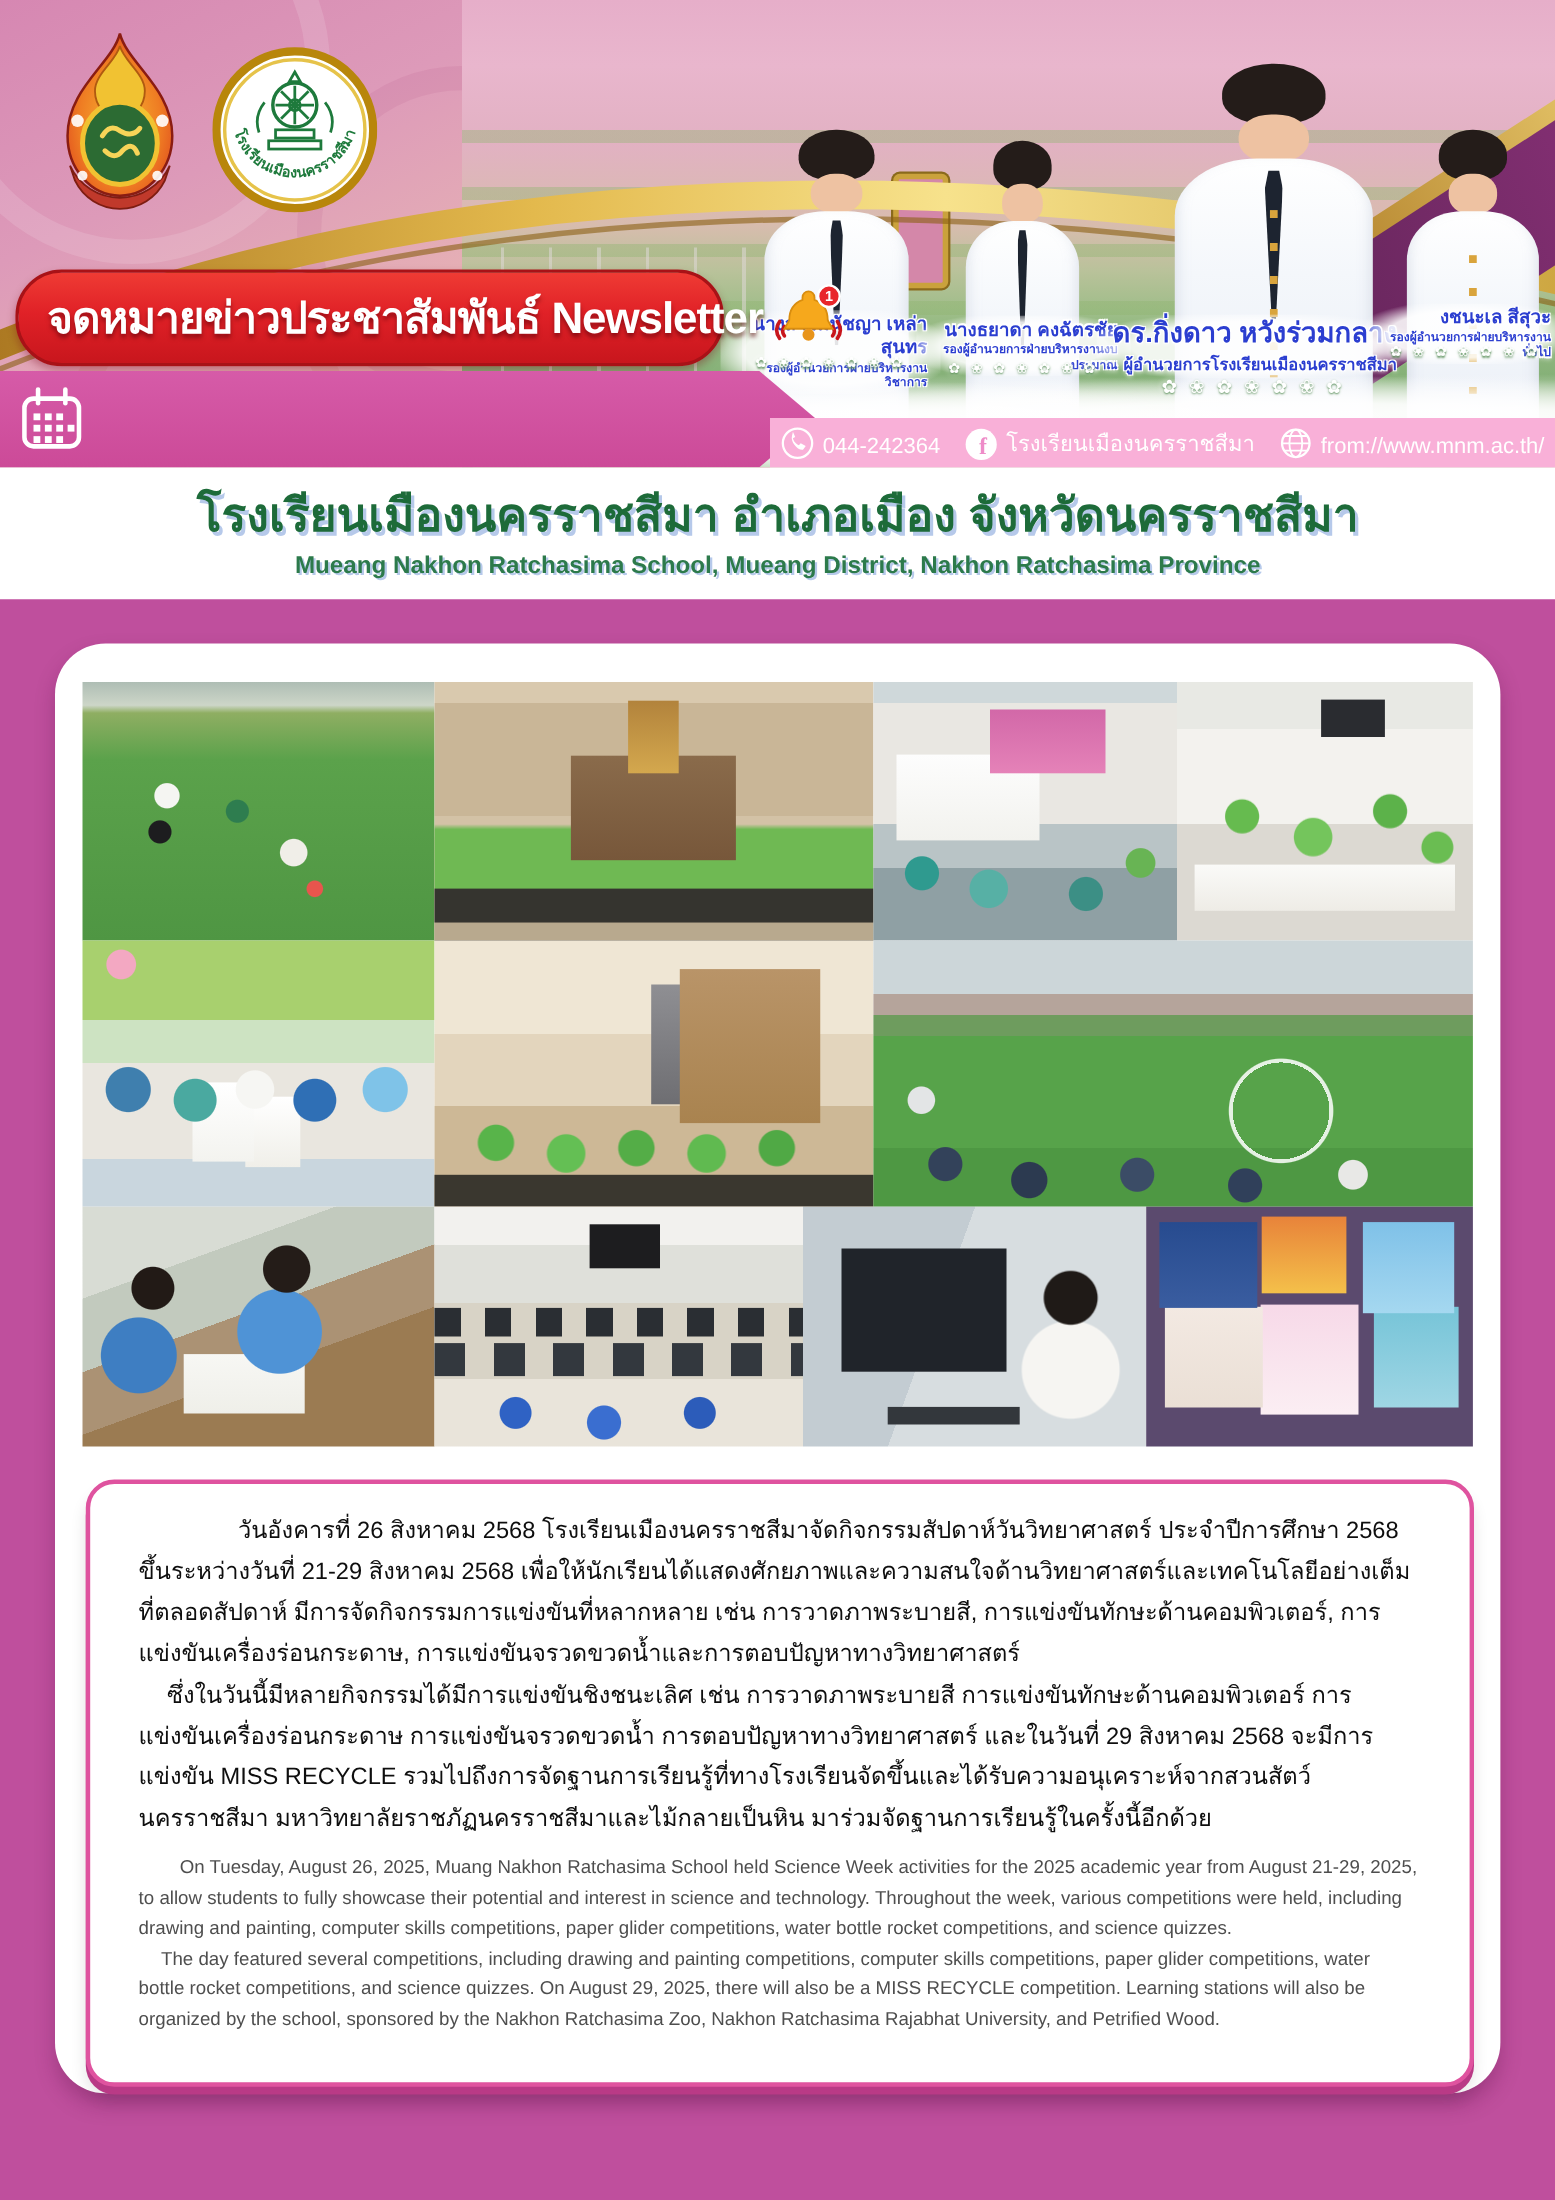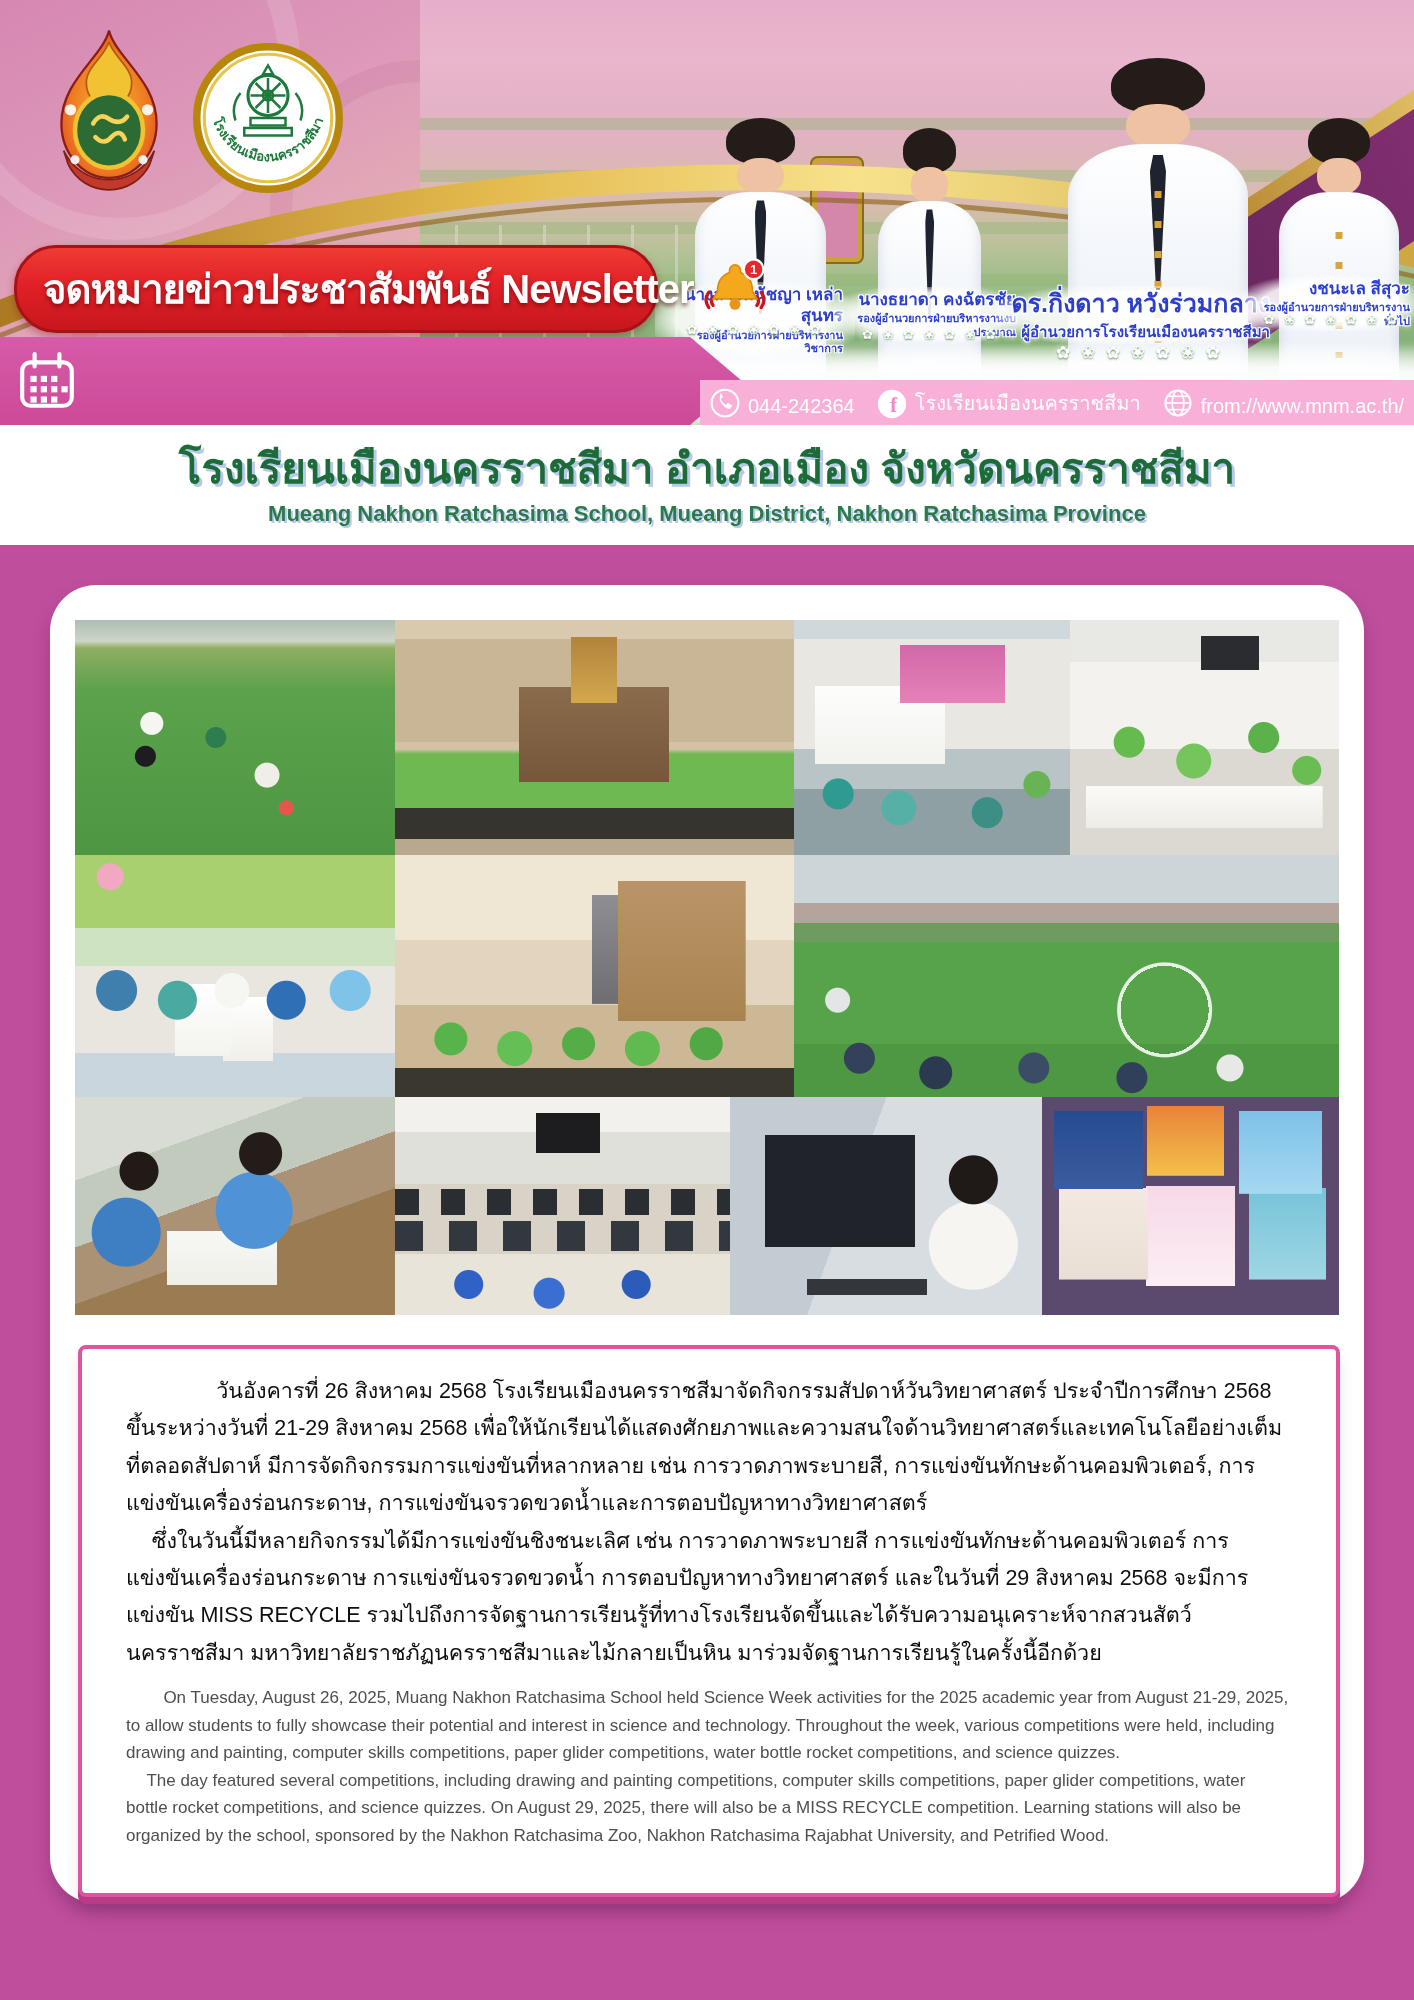--- a/index.html
+++ b/index.html
@@ -207,21 +207,21 @@
       linear-gradient(#274b8f,#3a5da0) no-repeat 6% 10% / 30% 36%,
       linear-gradient(#e8833a,#f4c04a) no-repeat 48% 6% / 26% 32%,
       linear-gradient(#7fc1e8,#a5d8f0) no-repeat 92% 10% / 28% 38%,
       linear-gradient(#f3e9e2,#eadfd5) no-repeat 8% 72% / 30% 42%,
       linear-gradient(#f7d9e8,#fbeef3) no-repeat 50% 76% / 30% 46%,
       linear-gradient(#76c4d8,#9fd6e4) no-repeat 94% 72% / 26% 42%,
       #5b4a6e; }
 
   
   .article { position:absolute; left:28px; top:760px; width:1262px; height:552px; background:#fff;
-    border:4px solid #df539f; border-radius:8px; box-shadow:0 7px 0 #b93a86, 0 12px 14px rgba(0,0,0,.10);
+    border:4px solid #df539f; border-radius:26px; box-shadow:0 7px 0 #b93a86, 0 12px 14px rgba(0,0,0,.10);
     padding:24px 46px 18px 44px; overflow:hidden; }
   .article p.th { font-size:21.5px; line-height:1.74; color:#0e0e0e; }
   .article p.th.first { text-indent:4.2em; }
   .article p.th.second { text-indent:1.2em; }
   .article p.en { font-size:17px; line-height:1.62; color:#4e4e4e; }
   .article p.en.first { margin-top:12px; text-indent:2.2em; }
   .article p.en.second { text-indent:1.2em; }
 </style>
 </head>
 <body>

